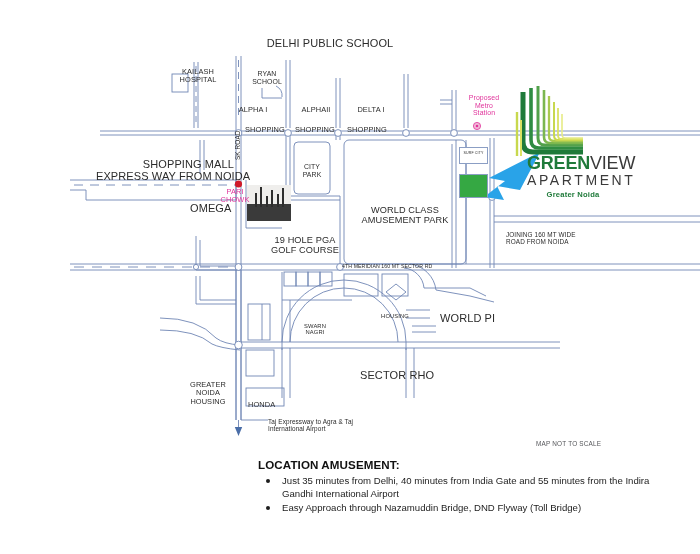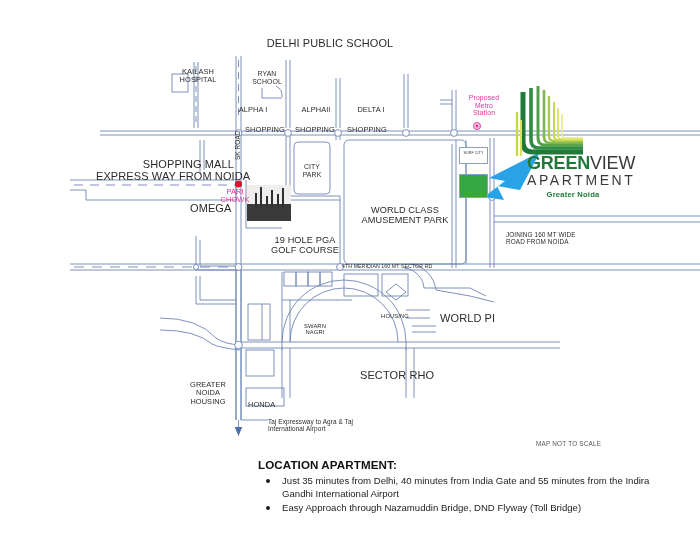--- a/index.html
+++ b/index.html
@@ -346,18 +346,18 @@
 HOUSING</div>
 
 <div class="lbl t7" style="left:248px;top:401px;">HONDA</div>
 
 <div class="lbl t6" style="left:268px;top:418px;">Taj Expressway to Agra &amp; Taj
 International Airport</div>
 
 <div id="not-to-scale">MAP NOT TO SCALE</div>
 
 <div id="advantages">
-  <div id="adv-title">LOCATION APARTMENT:</div>
+  <div id="adv-title">LOCATION AMUSEMENT:</div>
   <ul id="adv-list">
     <li><span class="bullet"></span><span>Just 35 minutes from Delhi, 40 minutes from India Gate and 55 minutes from the Indira Gandhi International Airport</span></li>
     <li><span class="bullet"></span><span>Easy Approach through Nazamuddin Bridge, DND Flyway (Toll Bridge)</span></li>
   </ul>
 </div>
 
 </body></html>

